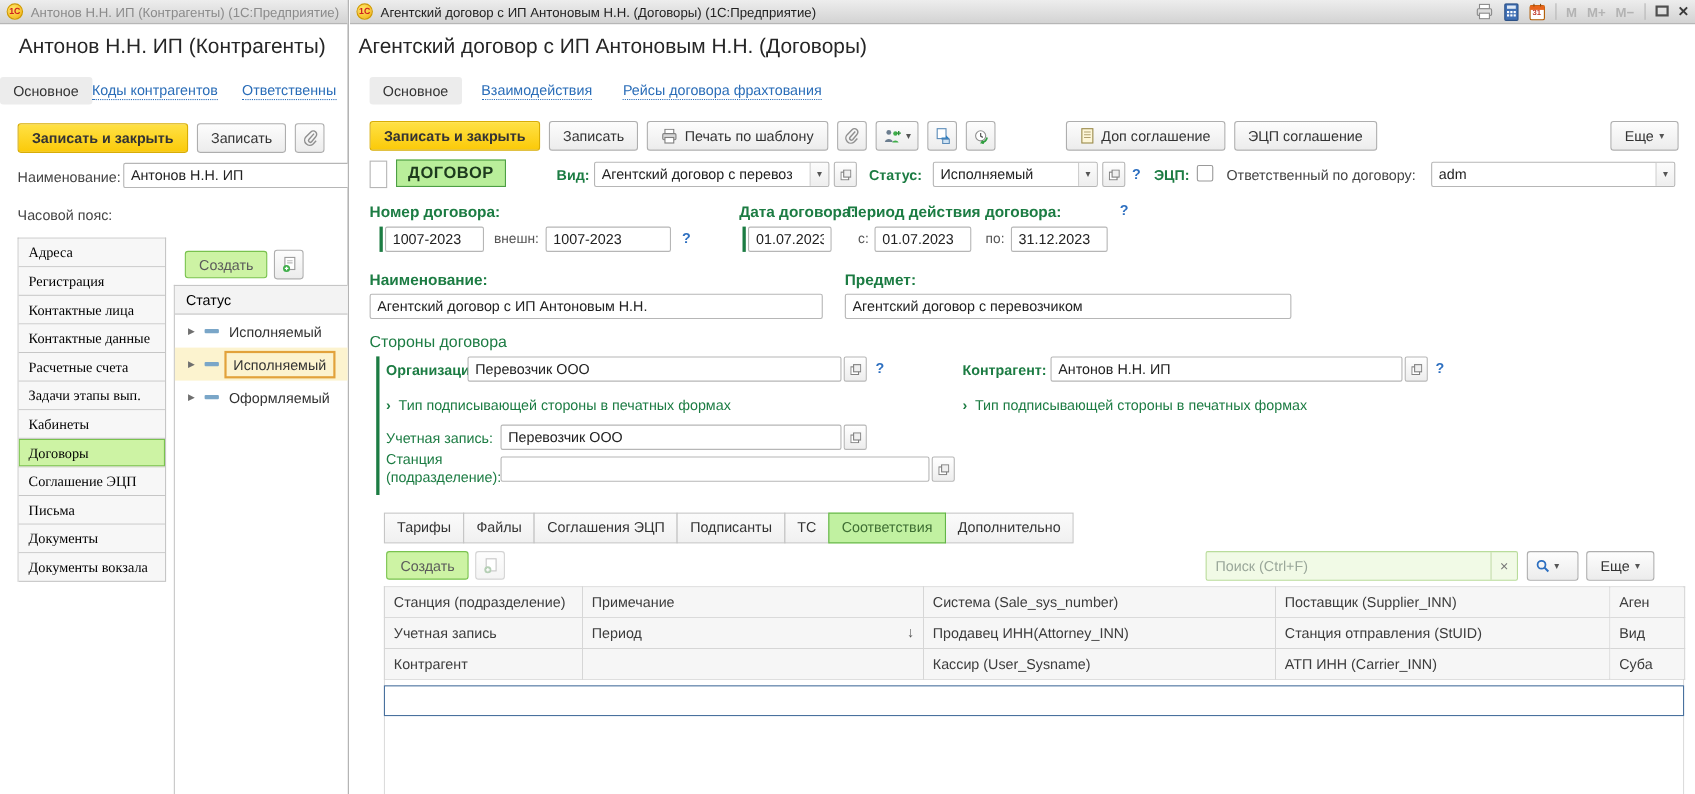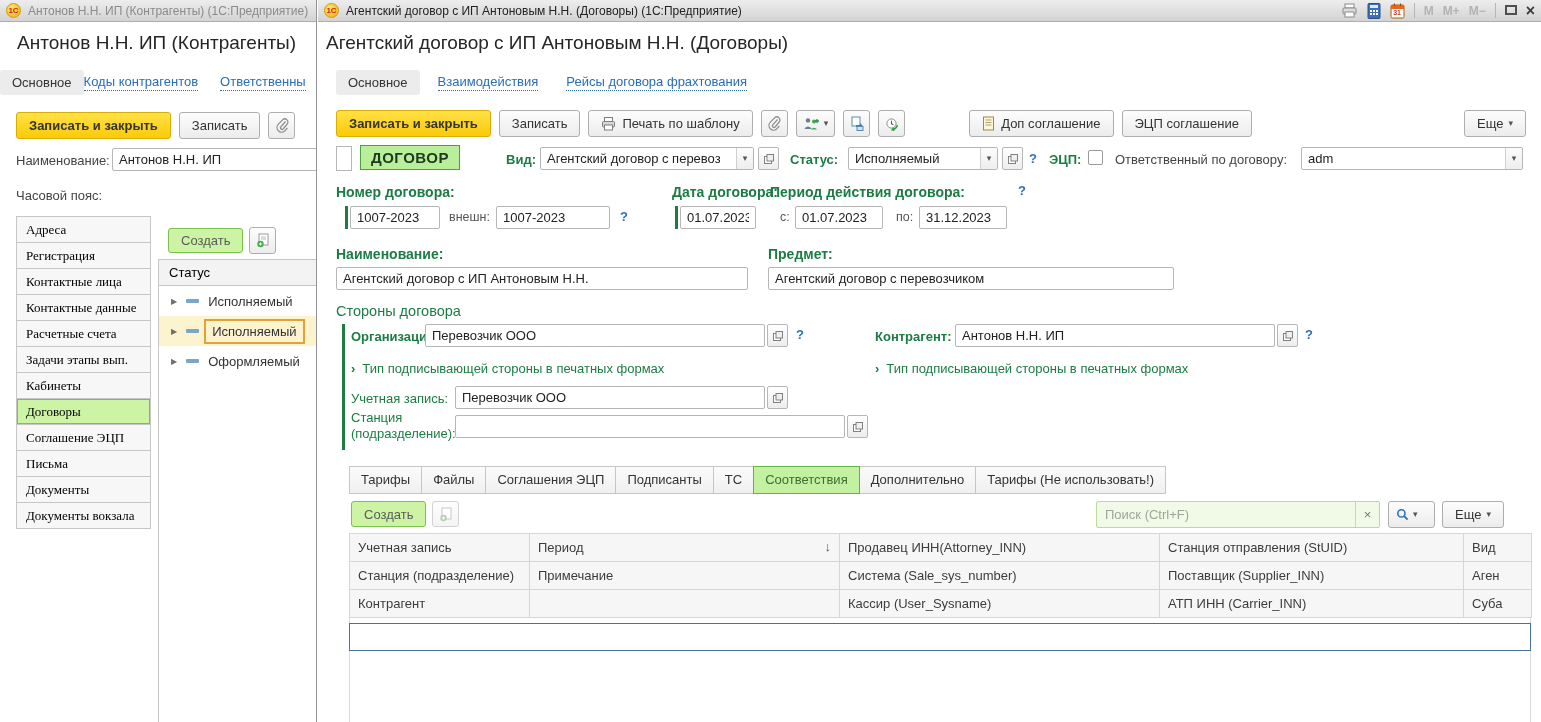--- a/index.html
+++ b/index.html
@@ -424,21 +424,20 @@
   </span>
 
   <div class="dtabs" style="left:31px; top:466px;">
     <span class="dtab">Тарифы</span>
     <span class="dtab">Файлы</span>
     <span class="dtab">Соглашения ЭЦП</span>
     <span class="dtab">Подписанты</span>
     <span class="dtab">ТС</span>
     <span class="dtab active">Соответствия</span>
     <span class="dtab">Дополнительно</span>
-    <span class="dtab">Тарифы (Не использовать!)</span>
   </div>
 
   <button class="btn btn-green abs" style="left:33px; top:501px; height:26px;">Создать</button>
   <button class="btn btn-icon abs" style="left:114px; top:501px; height:26px; opacity:.55;">
     <span class="ico">
       <svg width="14" height="15" viewBox="0 0 14 15">
           <rect x="3" y="1" width="9" height="11" fill="#fff" stroke="#9a9a9a"></rect>
           <circle cx="4.5" cy="11" r="3.2" fill="#7aa87a"></circle>
           <path d="M4.5 9.4 v3.2 M2.9 11 h3.2" stroke="#fff" stroke-width="1.1"></path>
         </svg>
@@ -467,32 +466,32 @@
   <table class="grid">
     <colgroup>
         <col style="width:180px">
         <col style="width:310px">
         <col style="width:320px">
         <col style="width:304px">
         <col style="width:68px">
       </colgroup>
     <tbody>
         <tr>
+      <td>Станция (подразделение)</td>
+      <td>Примечание</td>
+      <td>Система (Sale_sys_number)</td>
+      <td>Поставщик (Supplier_INN)</td>
+      <td>Аген</td>
+    </tr>
+    <tr>
       <td>Учетная запись</td>
       <td><span>Период</span><span class="sortarr">↓</span></td>
       <td>Продавец ИНН(Attorney_INN)</td>
       <td>Станция отправления (StUID)</td>
       <td>Вид</td>
-    </tr>
-    <tr>
-      <td>Станция (подразделение)</td>
-      <td>Примечание</td>
-      <td>Система (Sale_sys_number)</td>
-      <td>Поставщик (Supplier_INN)</td>
-      <td>Аген</td>
     </tr>
     <tr>
       <td>Контрагент</td>
       <td></td>
       <td>Кассир (User_Sysname)</td>
       <td>АТП ИНН (Carrier_INN)</td>
       <td>Суба</td>
     </tr>
   </tbody>
     </table>

